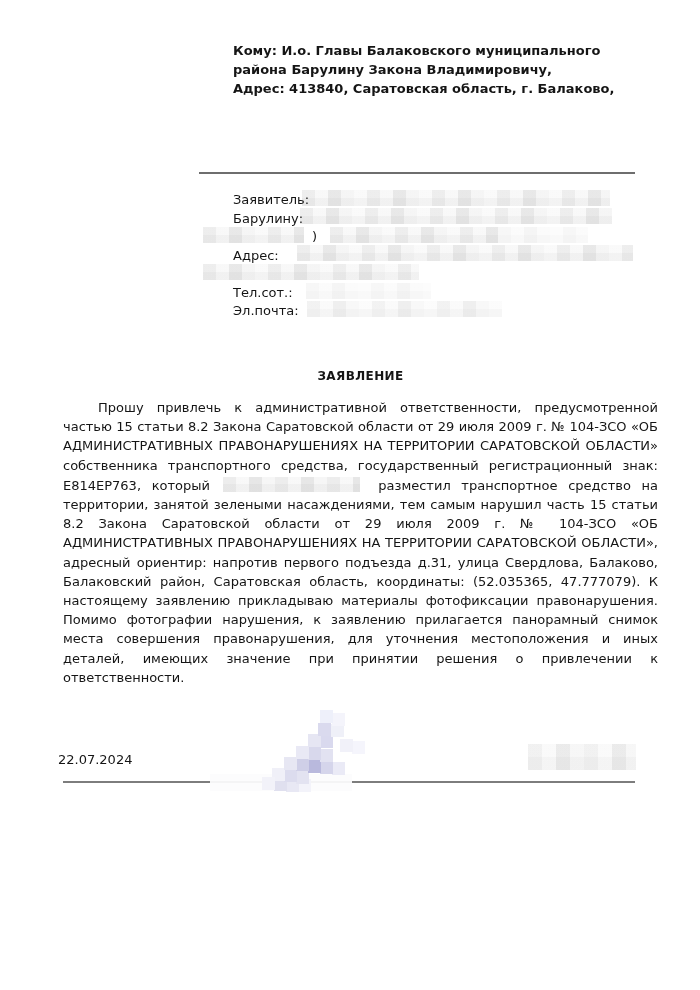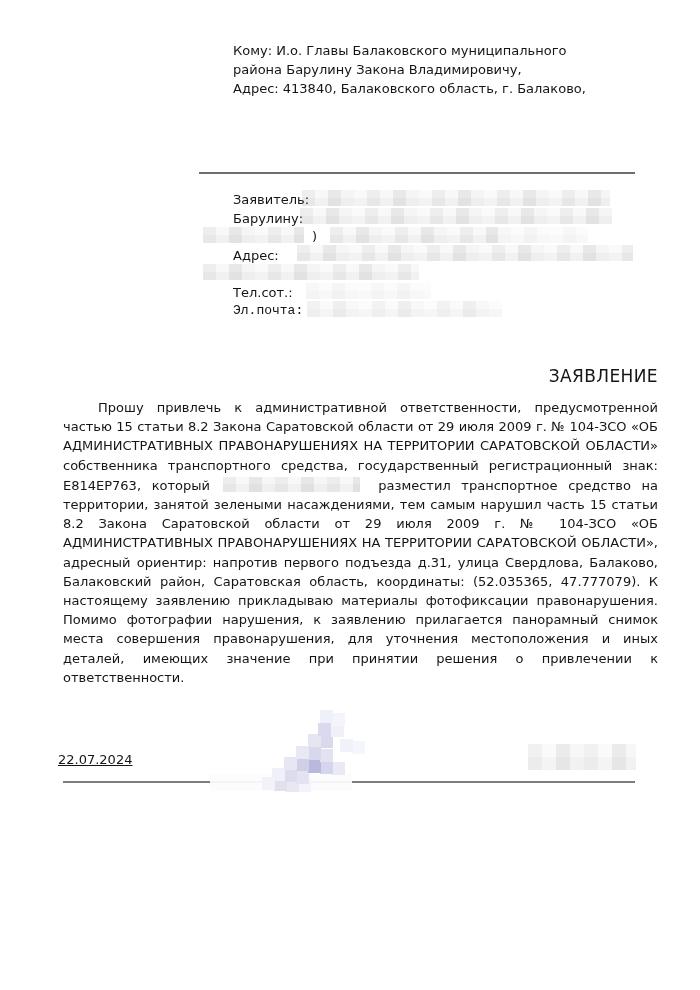--- a/index.html
+++ b/index.html
@@ -1,51 +1,51 @@
 <!DOCTYPE html>
 <html><head>
 <meta charset="utf-8">
 <style>
   html,body{margin:0;padding:0;background:#ffffff;}
   .page{
     position:relative;width:700px;height:990px;background:#fff;overflow:hidden;
     font-family:"DejaVu Sans","Liberation Sans",sans-serif;color:#151515;
     font-size:13px;line-height:19.2px;
   }
-  .recipient{position:absolute;left:233px;top:41px;width:420px;}
+  .recipient{position:absolute;left:233px;top:41px;width:420px;font-weight:bold;}
   .rule{position:absolute;height:2px;background:#6e6e6e;}
   .rule-bottom{background:#7d7d7d;}
   .lbl{position:absolute;white-space:nowrap;}
   
   .redact{
     position:absolute;height:16px;
     background-image:
       repeating-linear-gradient(90deg, rgba(60,60,60,.075) 0 13px, rgba(60,60,60,.02) 13px 26px,
         rgba(60,60,60,.10) 26px 39px, rgba(60,60,60,.035) 39px 52px, rgba(60,60,60,.01) 52px 65px),
       repeating-linear-gradient(0deg, rgba(60,60,60,.05) 0 8px, rgba(60,60,60,.015) 8px 16px);
   }
   .o70{opacity:.7}
   .o45{opacity:.45}
   .title{
-    position:absolute;left:63px;top:367px;width:595px;text-align:right;
-    font-weight:normal;font-size:17px;letter-spacing:.4px;
+    position:absolute;left:63px;top:367px;width:595px;text-align:center;
+    font-weight:bold;font-size:12px;letter-spacing:.4px;
   }
   .bodytext{
     position:absolute;left:63px;top:398px;width:595px;margin:0;
     text-align:justify;text-indent:35px;
   }
   .redact-inline{
     display:inline-block;width:137px;height:15px;vertical-align:baseline;
     transform:translateY(2px);margin:0 8px 0 2px;
     background-image:
       repeating-linear-gradient(90deg, rgba(60,60,60,.08) 0 13px, rgba(60,60,60,.02) 13px 26px,
         rgba(60,60,60,.11) 26px 39px, rgba(60,60,60,.03) 39px 52px),
       repeating-linear-gradient(0deg, rgba(60,60,60,.05) 0 8px, rgba(60,60,60,.015) 8px 16px);
   }
-  .date{position:absolute;left:58px;top:750px;text-decoration:underline;}
+  .date{position:absolute;left:58px;top:750px;}
   
   .sig-base{
     position:absolute;left:210px;top:774px;width:142px;height:17px;z-index:3;
     background:rgba(252,252,253,.94);
     box-shadow:0 0 0 0 rgba(0,0,0,0);
   }
   
   .sig-pixels{
     position:absolute;left:262px;top:777px;width:13px;height:13px;z-index:4;background:#f2f2f9;
     box-shadow:
@@ -66,21 +66,21 @@
   }
 </style>
 </head>
 <body>
 
 <div class="page">
 
   <div class="recipient">
     <div>Кому: И.о. Главы Балаковского муниципального</div>
     <div>района Барулину Закона Владимировичу,</div>
-    <div>Адрес: 413840, Балаковского область, г. Балаково,</div>
+    <div>Адрес: 413840, Саратовская область, г. Балаково,</div>
   </div>
 
   <div class="rule" style="left:199px;top:172px;width:436px;"></div>
 
   <div class="lbl" style="left:233px;top:190px;">Заявитель:</div>
   <div class="redact" style="left:302px;top:190px;width:308px;"></div>
 
   <div class="lbl" style="left:233px;top:209px;">Барулину:</div>
   <div class="redact" style="left:300px;top:208px;width:312px;"></div>
 
@@ -90,21 +90,21 @@
   <div class="redact o45" style="left:498px;top:227px;width:90px;"></div>
 
   <div class="lbl" style="left:233px;top:246px;">Адрес:</div>
   <div class="redact" style="left:297px;top:245px;width:336px;"></div>
 
   <div class="redact" style="left:203px;top:264px;width:216px;"></div>
 
   <div class="lbl" style="left:233px;top:283px;">Тел.сот.:</div>
   <div class="redact o45" style="left:306px;top:283px;width:125px;"></div>
 
-  <div class="lbl" style="left:233px;top:301px;font-family:Liberation Mono, monospace;">Эл.почта:</div>
+  <div class="lbl" style="left:233px;top:301px;">Эл.почта:</div>
   <div class="redact o70" style="left:307px;top:301px;width:195px;"></div>
 
   <div class="title">ЗАЯВЛЕНИЕ</div>
 
   <p class="bodytext"><span>Прошу привлечь к административной ответственности, предусмотренной частью 15 статьи 8.2 Закона Саратовской области от 29 июля 2009 г. № 104-ЗСО «ОБ АДМИНИСТРАТИВНЫХ ПРАВОНАРУШЕНИЯХ НА ТЕРРИТОРИИ САРАТОВСКОЙ ОБЛАСТИ» собственника транспортного средства, государственный регистрационный знак: Е814ЕР763, который</span> <span class="redact-inline"></span> <span>разместил транспортное средство на территории, занятой зелеными насаждениями, тем самым нарушил часть 15 статьи 8.2 Закона Саратовской области от 29 июля 2009 г. № 104-ЗСО «ОБ АДМИНИСТРАТИВНЫХ ПРАВОНАРУШЕНИЯХ НА ТЕРРИТОРИИ САРАТОВСКОЙ ОБЛАСТИ», адресный ориентир: напротив первого подъезда д.31, улица Свердлова, Балаково, Балаковский район, Саратовская область, координаты: (52.035365, 47.777079). К настоящему заявлению прикладываю материалы фотофиксации правонарушения. Помимо фотографии нарушения, к заявлению прилагается панорамный снимок места совершения правонарушения, для уточнения местоположения и иных деталей, имеющих значение при принятии решения о привлечении к ответственности.</span></p>
 
   <div class="date">22.07.2024</div>
 
   <div class="rule rule-bottom" style="left:63px;top:781px;width:572px;z-index:1;"></div>
   <div class="sig-base"></div>

